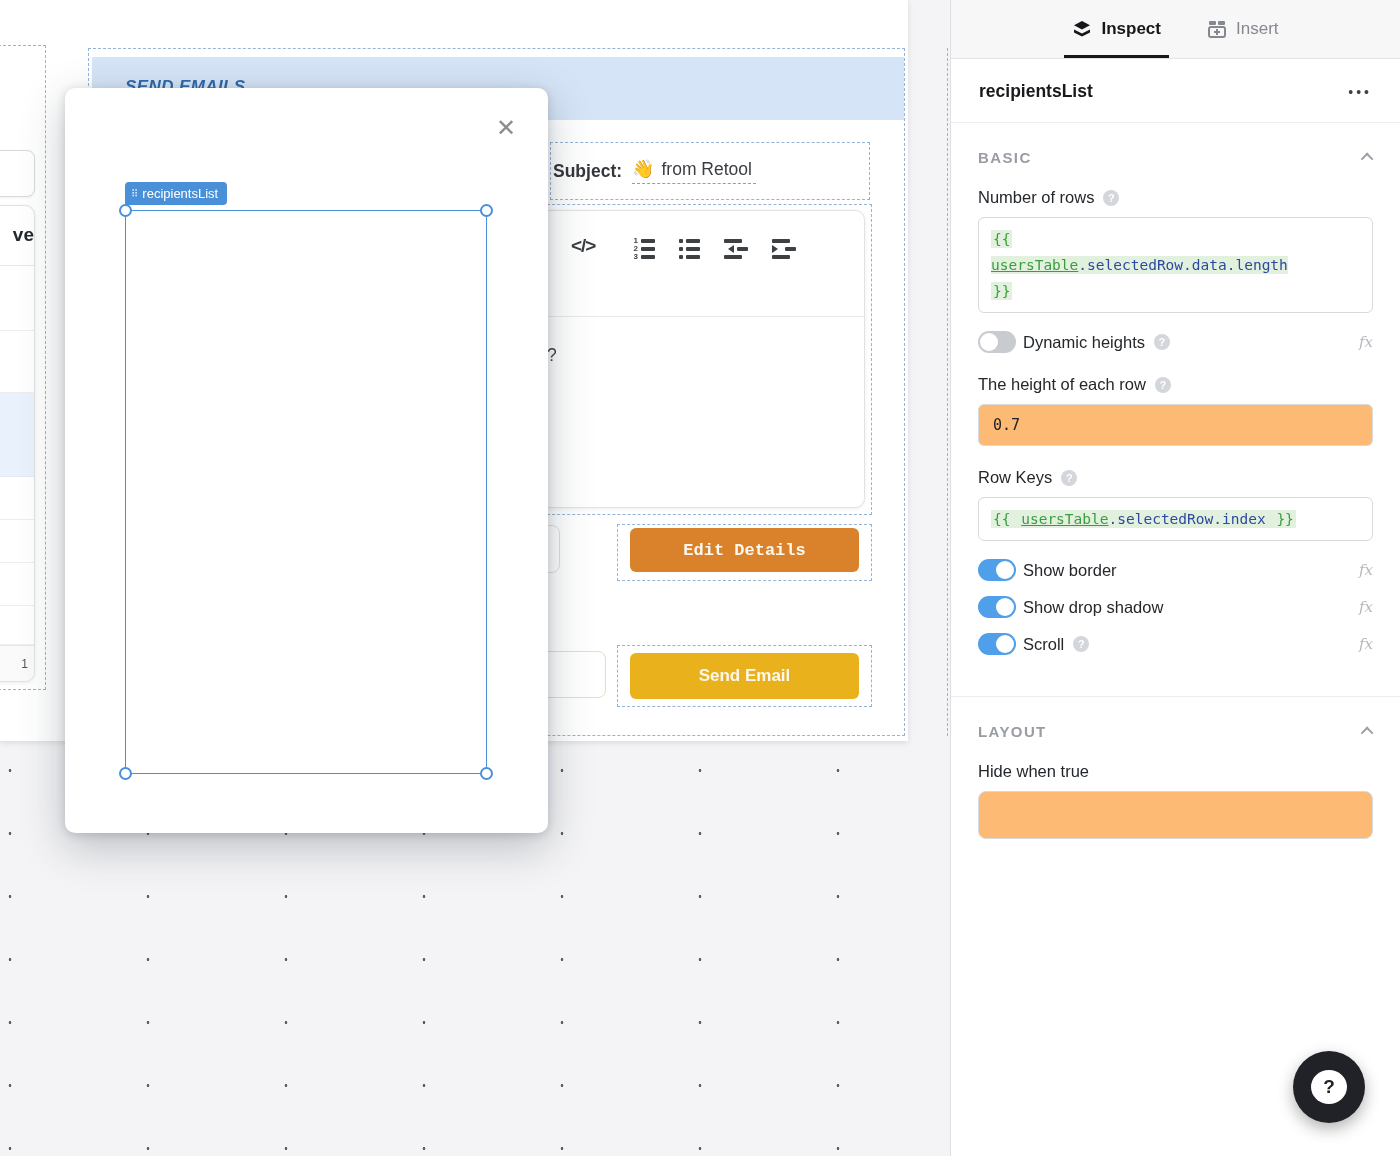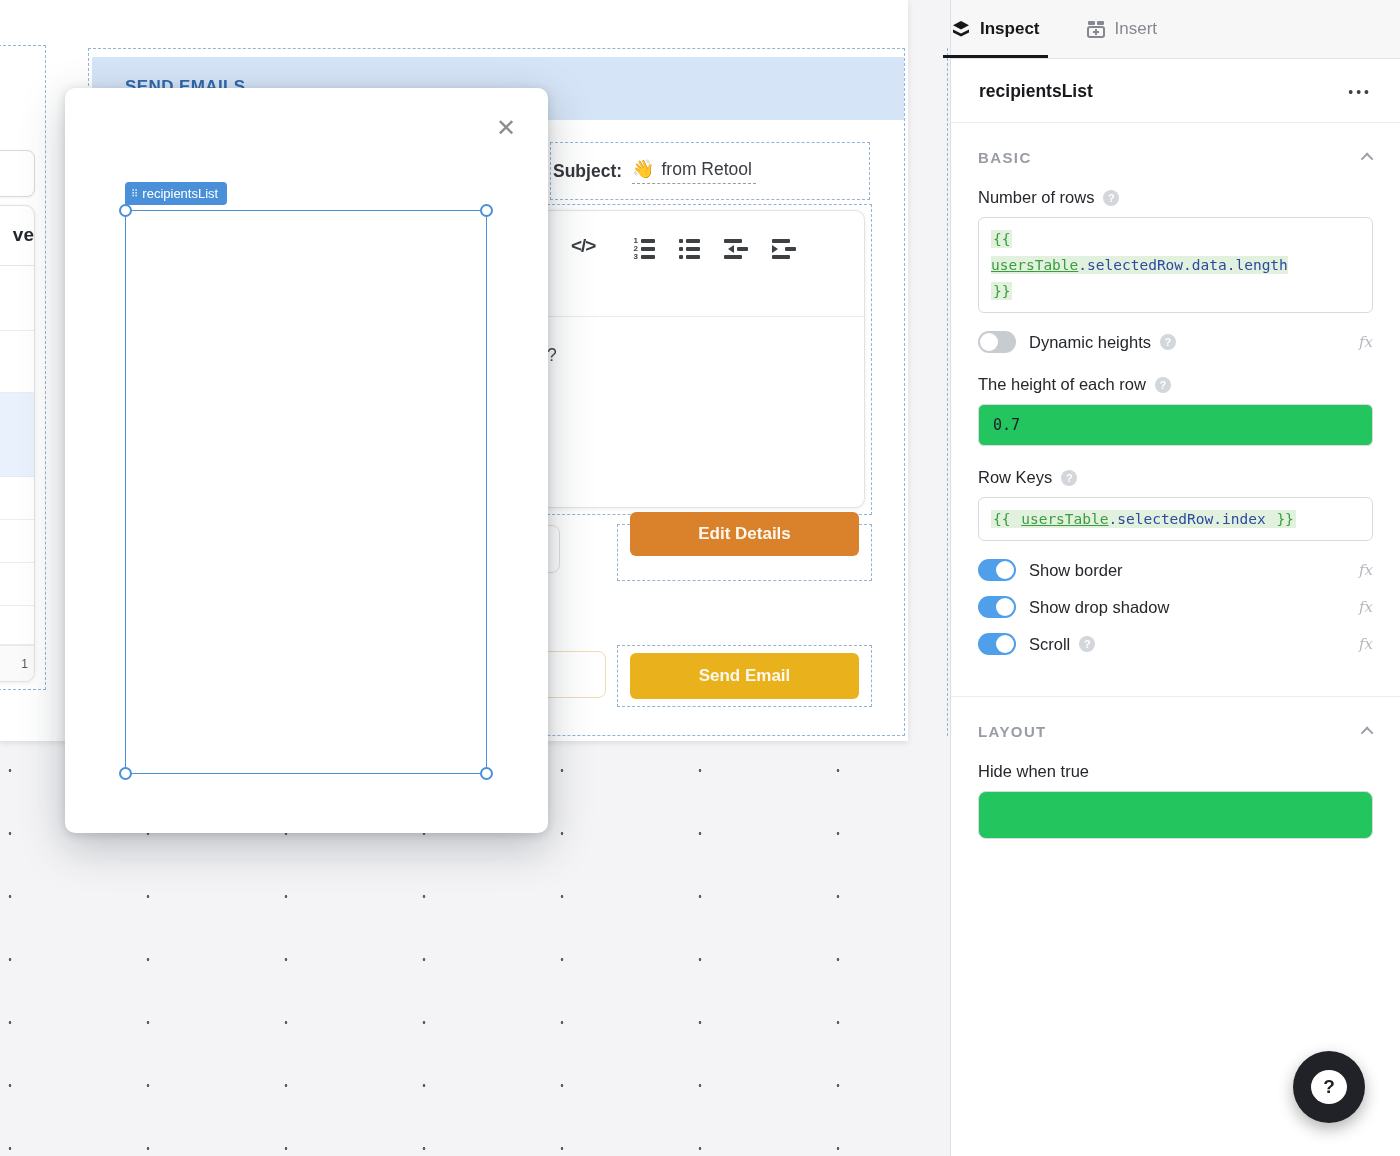--- a/index.html
+++ b/index.html
@@ -26,21 +26,21 @@
     justify-content:flex-end; font-size:19px; font-weight:700; color:#25282c; }
   .lt-row1 { height:65px; border-bottom:1px solid #ededef; }
   .lt-row2 { height:62px; border-bottom:1px solid #ededef; }
   .lt-sel  { height:85px; background:#e9f2fc; border-bottom:1px solid #e3ecf5; }
   .lt-row  { height:43px; border-bottom:1px solid #ededef; }
   .lt-rowS { height:39px; border-bottom:1px solid #ededef; }
   .lt-foot { margin-top:auto; min-height:36px; background:#fafafa; border-top:1px solid #e9e9eb;
     display:flex; align-items:center; justify-content:flex-end; font-size:12px; color:#55585c; padding-right:6px; }
 
   
-  .band { position:absolute; left:92px; top:57px; width:812px; height:63px; background:#d5e4f6; }
+  .band { position:absolute; left:92px; top:57px; width:812px; height:63px; background:#d5e4f6;font-style:italic; }
   .band-title { position:absolute; left:33px; top:20px; font-size:17px; font-weight:700;
     letter-spacing:.4px; color:#2e68ab; }
 
   .subject-row { position:absolute; left:550px; top:142px; width:320px; height:58px;
     border:1px dashed #94b3d5; display:flex; align-items:center; gap:10px; padding-left:2px;
     font-size:17.5px; }
   .subject-label { color:#33363a; font-weight:600; }
   .subject-value { display:flex; gap:7px; align-items:center; color:#3a3d41;
     border-bottom:1.5px dashed #9a9aa0; padding:0 4px 3px 0; }
   .wave { color:#e9b11c; font-size:18px; }
@@ -58,21 +58,21 @@
   .num { font-size:8px; font-weight:700; color:#3e4144; width:5px; line-height:4px; }
   .pt  { width:3.5px; height:3.5px; background:#3e4144; border-radius:1px; }
   .tri-l { width:0; height:0; border:4px solid transparent; border-right:6px solid #3e4144; }
   .tri-r { width:0; height:0; border:4px solid transparent; border-left:6px solid #3e4144; }
   .editor-body { padding:24px 20px 0 6px; font-size:17.5px; color:#3c3f43; line-height:29px; }
 
   .edit-dashed { position:absolute; left:617px; top:524px; width:255px; height:57px; border:1px dashed #94b3d5; }
   .send-dashed { position:absolute; left:617px; top:645px; width:255px; height:62px; border:1px dashed #94b3d5; }
   .btn { position:absolute; width:229px; border-radius:6px; display:flex; align-items:center;
     justify-content:center; font-size:17px; font-weight:700; color:#fdf8ef; cursor:pointer; }
-  .btn-edit { left:630px; top:512px; height:44px; background:#d9822b; }
+  .btn-edit { left:630px; top:528px; height:44px; background:#d9822b;font-family:Liberation Mono, monospace; }
   .btn-send { left:630px; top:653px; height:46px; background:#e9b11c; }
   .input-gray-partial { position:absolute; left:470px; top:525px; width:90px; height:48px;
     background:#fff; border:1px solid #dfdfe1; border-radius:8px; }
   .input-tan { position:absolute; left:470px; top:651px; width:136px; height:47px;
     background:#fff; border:1px solid #eddcb4; border-radius:8px; }
 
   
   .modal { position:absolute; left:65px; top:88px; width:483px; height:745px; background:#fff;
     border-radius:10px; box-shadow:0 14px 44px rgba(40,50,60,.28), 0 2px 10px rgba(40,50,60,.18); }
   .modal-grid-row { position:absolute; left:58px; top:47px; width:392px; height:18px;
@@ -95,21 +95,21 @@
     background-size:30px 62.5px; background-position:18px 83px; }
   .list-sep { position:absolute; left:18px; top:17px; width:303px; border-top:2px dashed #85aed8; }
   .recip { position:absolute; left:36px; font-size:16.5px; color:#4b87c6;
     text-decoration:underline; cursor:pointer; background:#fff; padding-right:4px; }
   .r0 { top:44px; } .r1 { top:90px; }
 
   
   .panel { position:absolute; left:950px; top:0; width:450px; height:1156px; background:#fff;
     border-left:1px solid #dfdfe1; }
   .tabbar { height:59px; background:#f7f7f8; border-bottom:1px solid #e3e3e5; display:flex;
-    align-items:stretch; gap:46px; }
+    align-items:stretch; justify-content:center; gap:46px; }
   .tab { display:flex; align-items:center; gap:9px; font-size:17px; color:#85898f;
     position:relative; cursor:pointer; }
   .tab.active { color:#15171a; font-weight:700; }
   .tab.active::after { content:""; position:absolute; left:-8px; right:-8px; bottom:0; height:3px; background:#15171a; }
 
   .panel-header { display:flex; justify-content:space-between; align-items:center;
     padding:22px 28px 20px; border-bottom:1px solid #ececee; }
   .comp-name { font-size:17.5px; font-weight:700; color:#17191c; }
   .menu-dots { color:#3f4247; font-size:14px; letter-spacing:3px; cursor:pointer; }
 
@@ -126,34 +126,34 @@
     font-size:11px; font-weight:700; display:inline-flex; align-items:center; justify-content:center; }
 
   .codebox { border:1px solid #d8dade; border-radius:6px; padding:8px 12px;
     font-family:"DejaVu Sans Mono", monospace; font-size:14.5px; line-height:26px;
     color:#2d4a9e; background:#fff; cursor:text; }
   .tok-brace { color:#3a9e3f; background:#e2f0de; padding:1px 2px; }
   .tok-line  { background:#e2f0de; padding:1px 0; }
   .tok-ref   { color:#3a9e3f; text-decoration:underline; }
   .tok-path  { color:#2d4a9e; }
 
-  .toggle-row { display:flex; align-items:center; gap:13px; margin:15px 0; position:relative; }
+  .toggle-row { display:flex; align-items:center; gap:7px; margin:15px 0; position:relative; }
   .toggle-row.first { margin-top:18px; }
   .toggle { width:38px; height:22px; border-radius:11px; position:relative; flex:0 0 auto; cursor:pointer; }
   .toggle.on  { background:#4f9fea; }
   .toggle.off { background:#c8ccd1; }
   .toggle .knob { position:absolute; top:2px; width:18px; height:18px; border-radius:50%; background:#fff; }
   .toggle.on  .knob { right:2px; }
   .toggle.off .knob { left:2px; }
   .toggle-label { font-size:16.5px; color:#24272b; display:flex; align-items:center; gap:9px; }
   .fx { position:absolute; right:0; font-style:italic; font-family:"DejaVu Serif", serif;
     color:#b4b8bd; font-size:15px; cursor:pointer; }
 
   .text-input { width:100%; height:42px; border:1px solid #d8dade; border-radius:6px;
-    font-family:"DejaVu Sans Mono", monospace; font-size:15px; color:#202225; padding:0 14px; background:#22c55e; }
+    font-family:"DejaVu Sans Mono", monospace; font-size:15px; color:#202225; padding:0 14px; background:#fdba74; }
   .text-input.tall { height:48px; border-radius:8px; font-family:"Liberation Sans", sans-serif; }
 
   .fab { position:absolute; left:342px; top:1051px; width:72px; height:72px; border-radius:50%;
     background:#202227; box-shadow:0 6px 16px rgba(0,0,0,.30); display:flex; align-items:center;
     justify-content:center; cursor:pointer; }
   .fab-bubble { width:36px; height:34px; background:#fff; border-radius:50%; display:flex;
     align-items:center; justify-content:center; font-weight:700; font-size:19px; color:#202227; position:relative; }
   .fab-bubble::after { content:""; position:absolute; left:0; bottom:-4px; width:0; height:0;
     border:7px solid transparent; border-top-color:#fff; transform:rotate(30deg); }
 </style>

